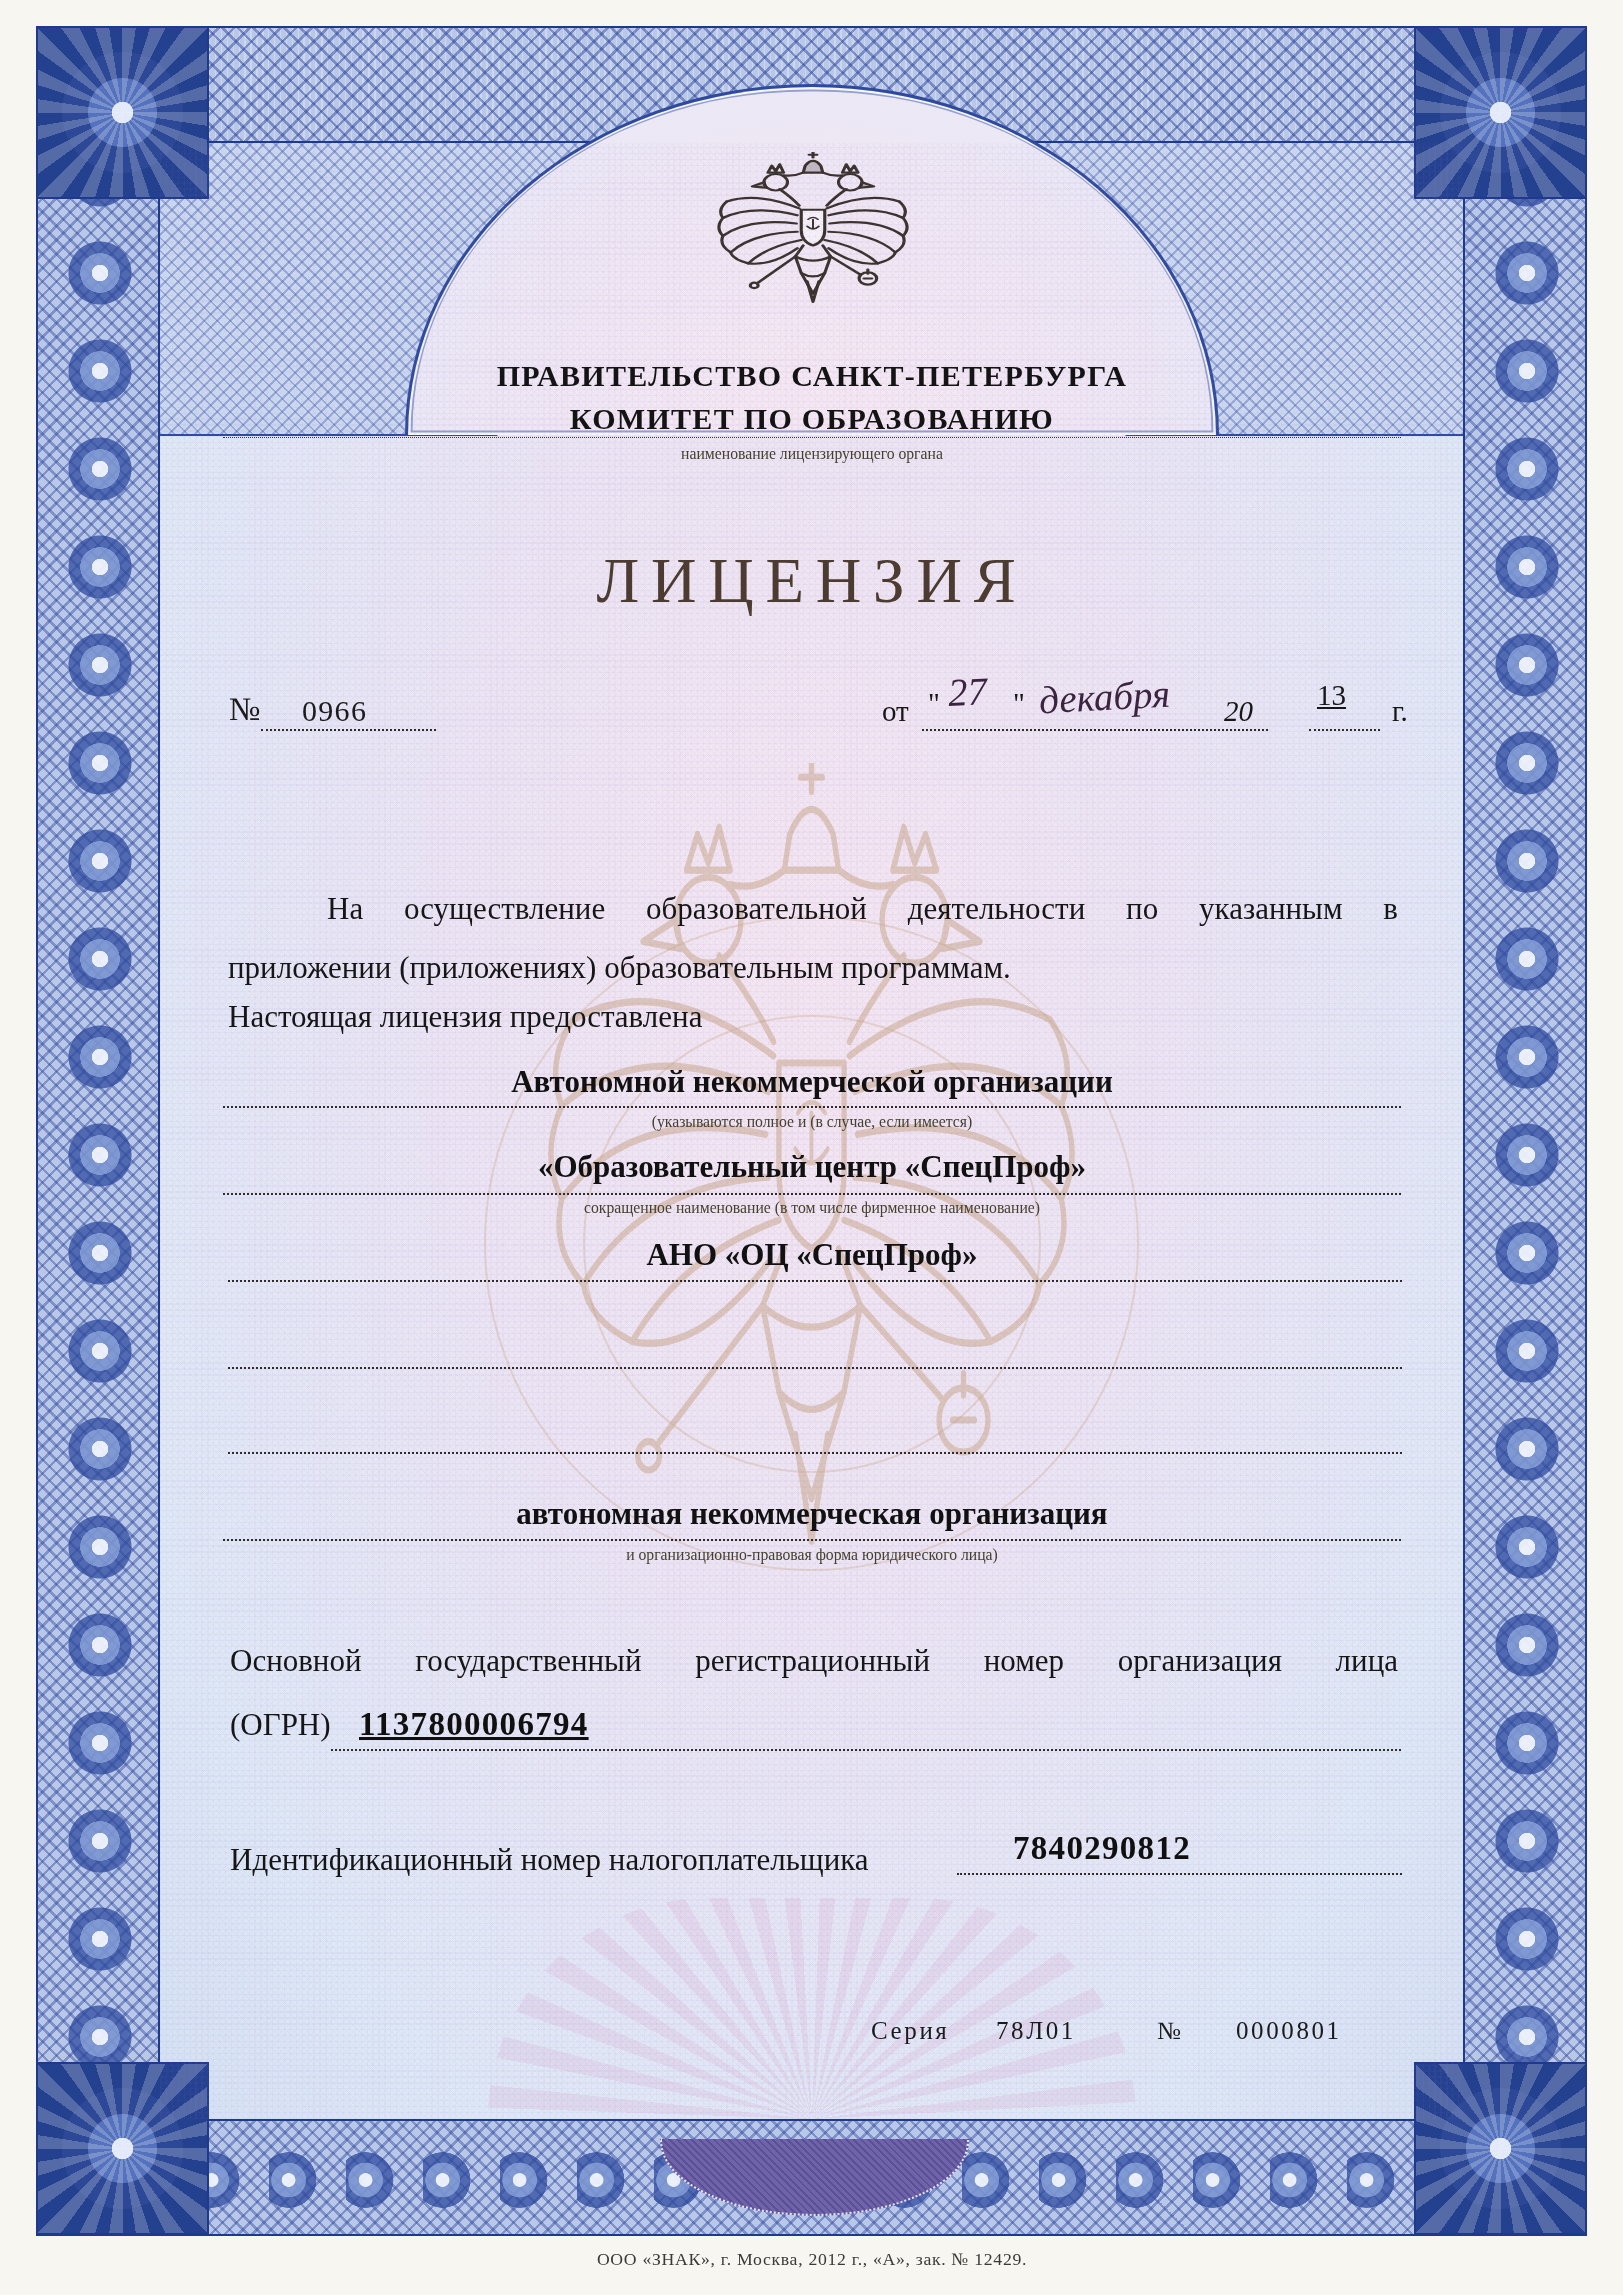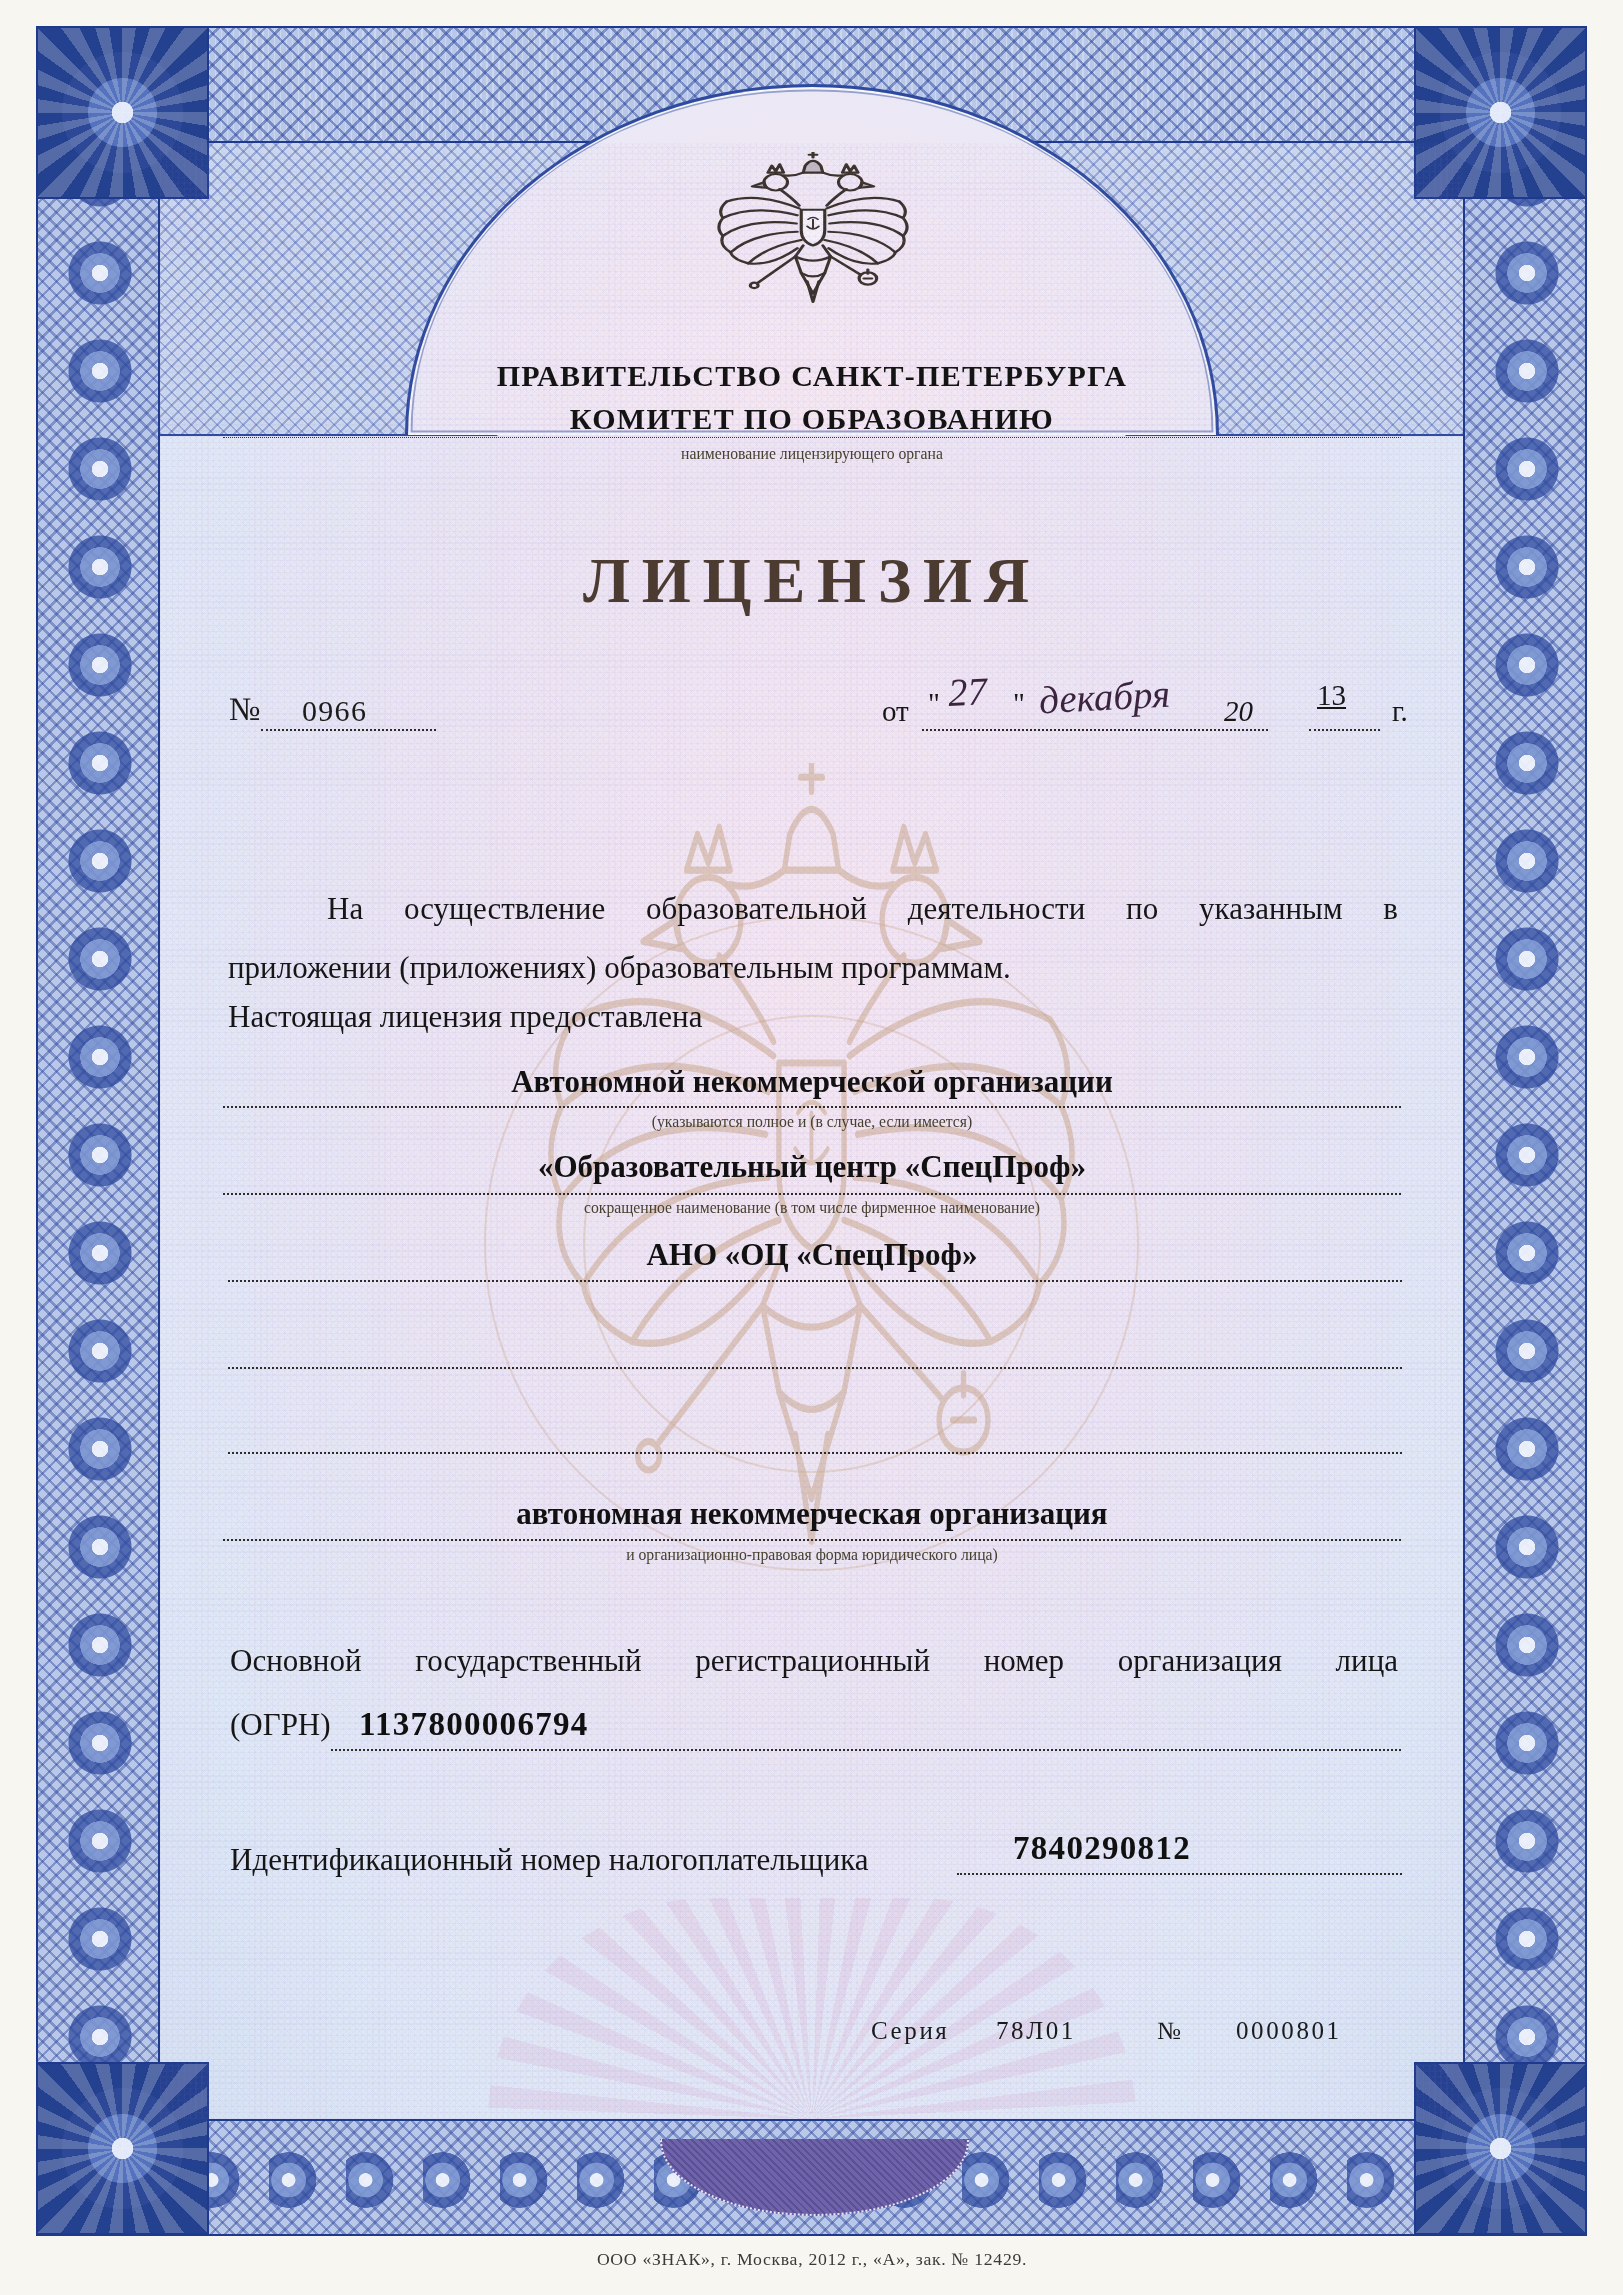--- a/index.html
+++ b/index.html
@@ -102,21 +102,21 @@
     border-radius:0 0 154px 154px / 0 0 75px 75px;
     z-index:4;
   }
 
   
   .txt { position:absolute; z-index:10; white-space:nowrap; }
   .centered { left:223px; width:1178px; text-align:center; }
   .authority { font-weight:bold; font-size:30px; letter-spacing:1.3px; color:#141414; }
   .caption { font-size:15.7px; color:#45402f; }
   .license-title {
-    font-weight:bold; font-size:63px; letter-spacing:11.8px; color:#4c3b31;
+    font-weight:normal; font-size:63px; letter-spacing:11.8px; color:#4c3b31;
   }
   .body-text { font-size:31px; color:#161616; }
   .justified { text-align:justify; text-align-last:justify; white-space:normal; }
   .org-bold { font-weight:bold; font-size:31px; color:#111; }
   .num { font-size:30px; letter-spacing:1.3px; }
   .bold-num { font-weight:bold; font-size:33px; letter-spacing:1.3px; color:#101010; }
   .handwritten {
     font-style:italic; font-size:39px; color:#3c2440;
     transform:rotate(-3deg); z-index:11;
   }
@@ -271,21 +271,21 @@
 
 <div class="rule" style="left:228px; top:1367px; width:1174px;"></div>
 <div class="rule" style="left:228px; top:1452px; width:1174px;"></div>
 
 <div class="txt centered org-bold" style="top:1496px;">автономная некоммерческая организация</div>
 <div class="rule" style="left:223px; top:1539px; width:1178px;"></div>
 <div class="txt centered caption" style="top:1546px;">и организационно-правовая форма юридического лица)</div>
 
 <div class="txt body-text justified" style="left:230px; top:1643px; width:1168px;">Основной государственный регистрационный номер организация лица</div>
 <div class="txt body-text" style="left:230px; top:1707px; font-size:31px;">(ОГРН)</div>
-<div class="txt bold-num" style="left:359px; top:1706px;">1137800006794</div>
+<div class="txt bold-num" style="left:359px; top:1706px;text-decoration:underline;">1137800006794</div>
 <div class="rule" style="left:331px; top:1749px; width:1070px;"></div>
 
 <div class="txt body-text" style="left:230px; top:1842px;">Идентификационный номер налогоплательщика</div>
 <div class="txt bold-num" style="left:1013px; top:1830px;">7840290812</div>
 <div class="rule" style="left:957px; top:1873px; width:445px;"></div>
 
 <div class="txt series-text" style="left:871px; top:2017px;">Серия</div>
 <div class="txt series-text" style="left:996px; top:2017px;">78Л01</div>
 <div class="txt series-text" style="left:1157px; top:2017px;">№</div>
 <div class="txt series-text" style="left:1236px; top:2017px;">0000801</div>

